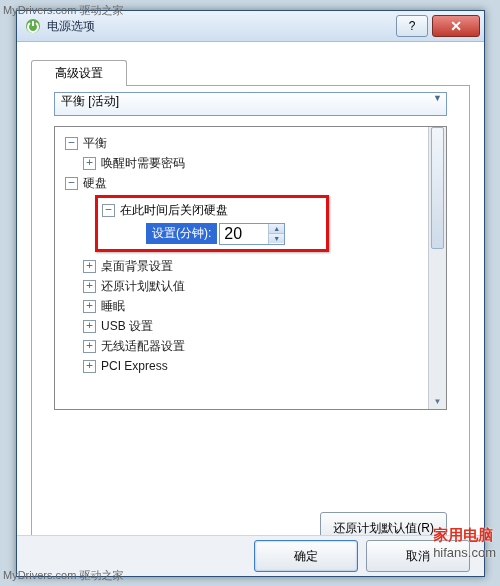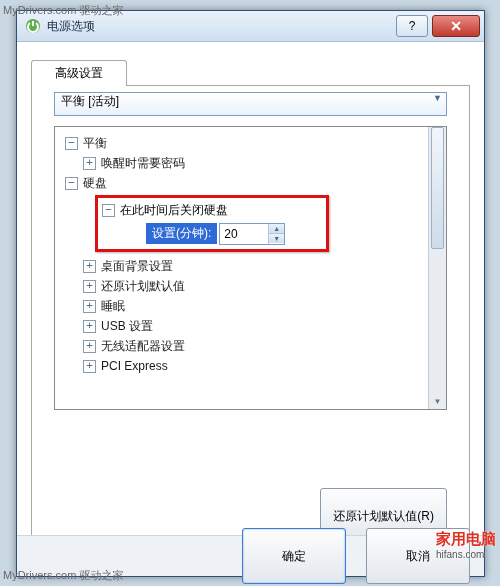--- a/index.html
+++ b/index.html
@@ -28,30 +28,30 @@
 .tree .sb .sa.dn{bottom:0}
 .li{display:flex;align-items:center;height:20px;color:#1a1a1a}
 .exp{width:11px;height:11px;border:1px solid #8899aa;background:#fff;color:#5a6f88;font-size:11px;line-height:9px;text-align:center;margin-right:5px;font-family:monospace}
 .i1{padding-left:4px}
 .i2{padding-left:22px}
 .hlrow{position:relative;margin:2px 0 4px 34px;padding:4px;border:3px solid #d11;width:220px;box-shadow:1px 1px 2px rgba(0,0,0,.3)}
 .hlrow .r1{display:flex;align-items:center;margin-bottom:4px}
 .setrow{display:flex;align-items:flex-start;margin-left:44px}
 .setlbl{background:#2e6bd6;color:#fff;padding:2px 6px}
 .spin{display:flex;border:1px solid #7a9cc6;background:#fff;height:20px;margin-left:2px}
-.spin input{border:none;width:40px;padding:0 4px;font-size:12px;outline:none}
+.spin input{border:none;width:40px;padding:0 4px;font-size:16px;outline:none}
 .spin .btns{display:flex;flex-direction:column;border-left:1px solid #b4c5dc}
 .spin .btns div{width:15px;height:9px;background:linear-gradient(#eaf2fb,#cfdff0);font-size:7px;text-align:center;line-height:9px;color:#4a6a92}
 .spin .btns div:first-child{border-bottom:1px solid #b4c5dc}
 .restore{position:absolute;right:22px;bottom:12px}
-.dlgbtns{position:absolute;bottom:0;left:0;right:0;height:40px;background:#eef2f6;border-top:1px solid #cfd6de;display:flex;justify-content:flex-end;align-items:center;padding-right:14px;gap:20px}
-.btn{min-width:78px;height:22px;border:1px solid #8a9aad;background:linear-gradient(#fdfdfd,#e2e8ef);border-radius:3px;display:flex;align-items:center;justify-content:center;padding:16px 12px}
+.dlgbtns{position:absolute;bottom:0;left:0;right:0;height:40px;background:#eef2f6;border-top:1px solid #cfd6de;display:flex;justify-content:flex-end;align-items:center;padding-right:14px;gap:8px}
+.btn{min-width:78px;height:22px;border:1px solid #8a9aad;background:linear-gradient(#fdfdfd,#e2e8ef);border-radius:3px;display:flex;align-items:center;justify-content:center;padding:4px 12px}
 .btn.def{border-color:#3d7bcf;box-shadow:0 0 2px #6aa3ea inset}
 .stamp{position:absolute;right:4px;bottom:26px;z-index:5;color:#e03020;font-weight:bold;font-size:15px;text-shadow:0 0 2px #fff}
-.stamp small{display:block;font-size:10px;color:#555;font-weight:normal}
+.stamp small{display:block;font-size:13px;color:#555;font-weight:normal}
 </style>
 </head>
 <body>
 
 <div class="wm wm1">MyDrivers.com 驱动之家</div>
 <div class="wm wm2">MyDrivers.com 驱动之家</div>
 
 <div class="dialog">
   <div class="titlebar">
     <svg class="ico" viewBox="0 0 16 16">

